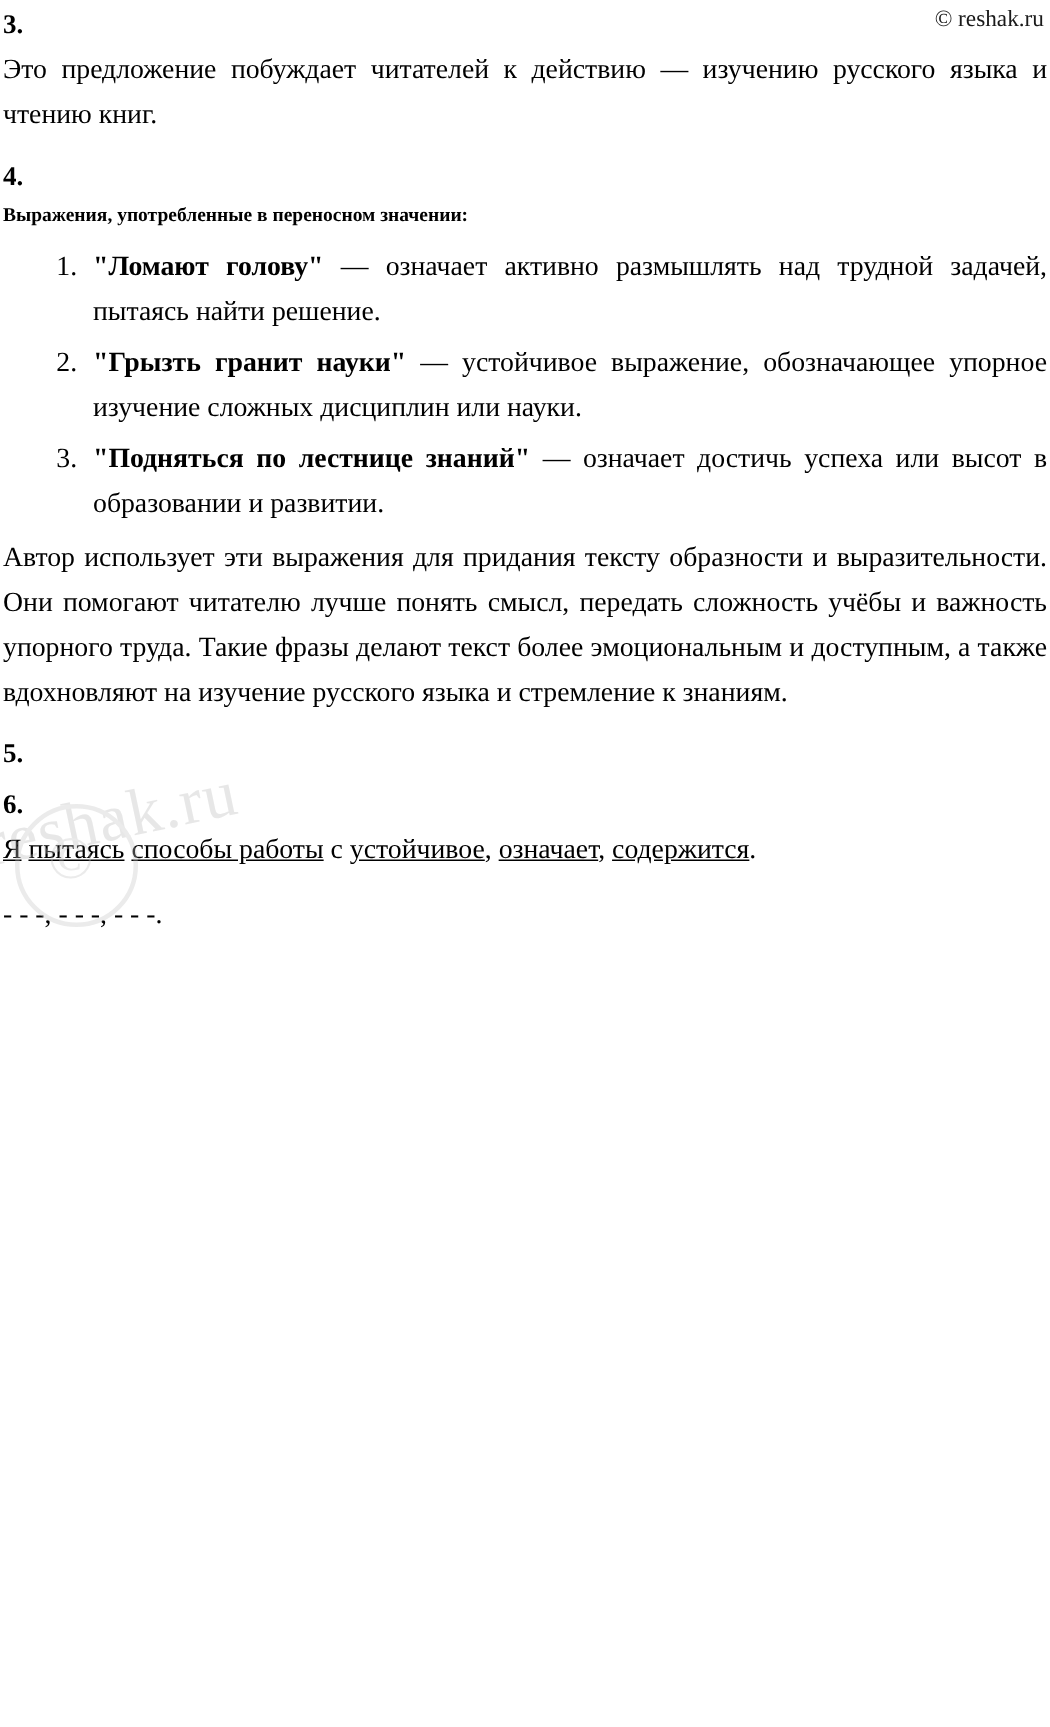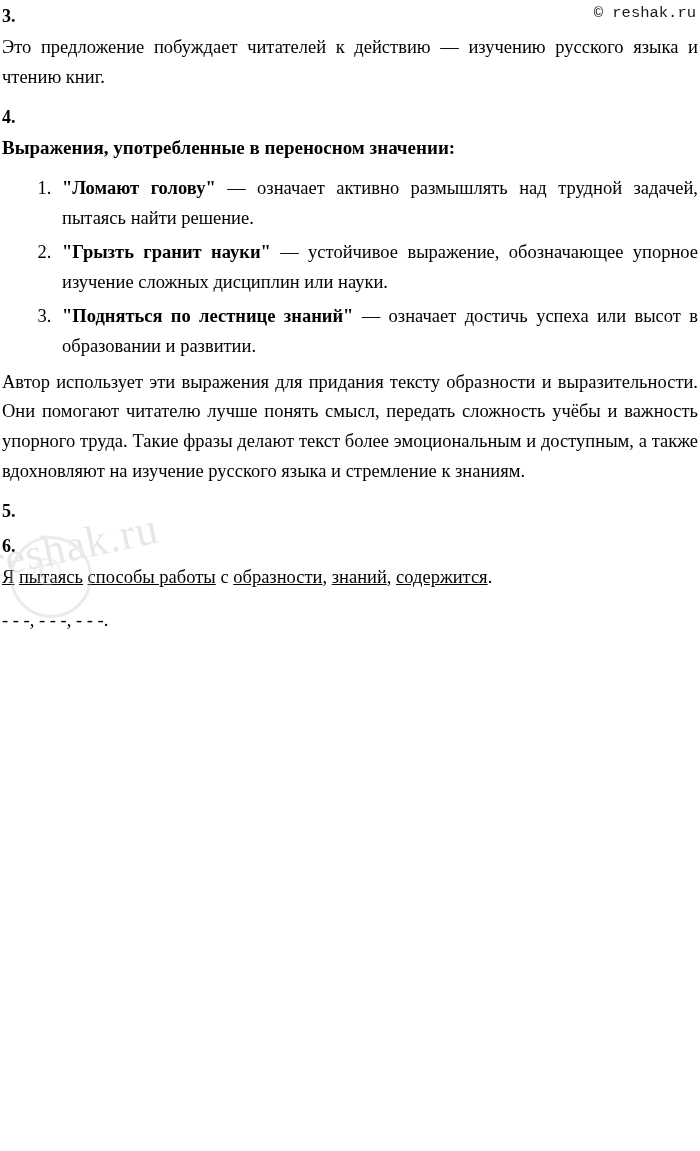--- a/index.html
+++ b/index.html
@@ -17,21 +17,21 @@
   .page {
     position: relative;
     width: 700px;
     box-sizing: border-box;
     padding: 6px 2px 10px 2px;
   }
   .copyright {
     position: absolute;
     top: 4px;
     right: 4px;
-    font-family: Liberation Mono, monospace;
+    font-family: Liberation Serif, serif;
     font-size: 15.5px;
     color: #1a1a1a;
     white-space: nowrap;
   }
   .num-head {
     font-weight: bold;
     font-size: 18px;
     margin: 0 0 6px 0;
     line-height: 1.15;
   }
@@ -43,21 +43,21 @@
     hyphens: none;
   }
   .para.spaced {
     margin-bottom: 10px;
   }
   .b {
     font-weight: bold;
   }
   .sub-bold {
     font-weight: bold;
-    font-size: 19px;
+    font-size: 13px;
     line-height: 1.6;
     margin: 0 0 10px 0;
   }
   ol.numlist {
     margin: 0 0 6px 0;
     padding-left: 54px;
     list-style-type: decimal;
   }
   ol.numlist li {
     font-size: 18.5px;
@@ -145,18 +145,18 @@
       <li><span class="b">"Ломают голову"</span><span> — означает активно размышлять над трудной задачей, пытаясь найти решение.</span></li>
       <li><span class="b">"Грызть гранит науки"</span><span> — устойчивое выражение, обозначающее упорное изучение сложных дисциплин или науки.</span></li>
       <li><span class="b">"Подняться по лестнице знаний"</span><span> — означает достичь успеха или высот в образовании и развитии.</span></li>
     </ol>
     <p class="para spaced">Автор использует эти выражения для придания тексту образности и выразительности. Они помогают читателю лучше понять смысл, передать сложность учёбы и важность упорного труда. Такие фразы делают текст более эмоциональным и доступным, а также вдохновляют на изучение русского языка и стремление к знаниям.</p>
 
     <div class="num-head gap-top">5.</div>
 
     <div class="num-head gap-top">6.</div>
     <p class="para">
-      <span class="u">Я</span><span> </span><span class="u">пытаясь</span><span> </span><span class="u">способы работы</span><span> с </span><span class="u">образности</span><span>, </span><span class="u">знаний</span><span>, </span><span class="u">содержится</span><span>.</span>
+      <span class="u">Я</span><span> </span><span class="u">пытаясь</span><span> </span><span class="u">способы работы</span><span> с </span><span class="u">устойчивое</span><span>, </span><span class="u">означает</span><span>, </span><span class="u">содержится</span><span>.</span>
     </p>
     <div class="dashes">- - -, - - -, - - -.</div>
 
   </div>
 </div>
 
 </body></html>

